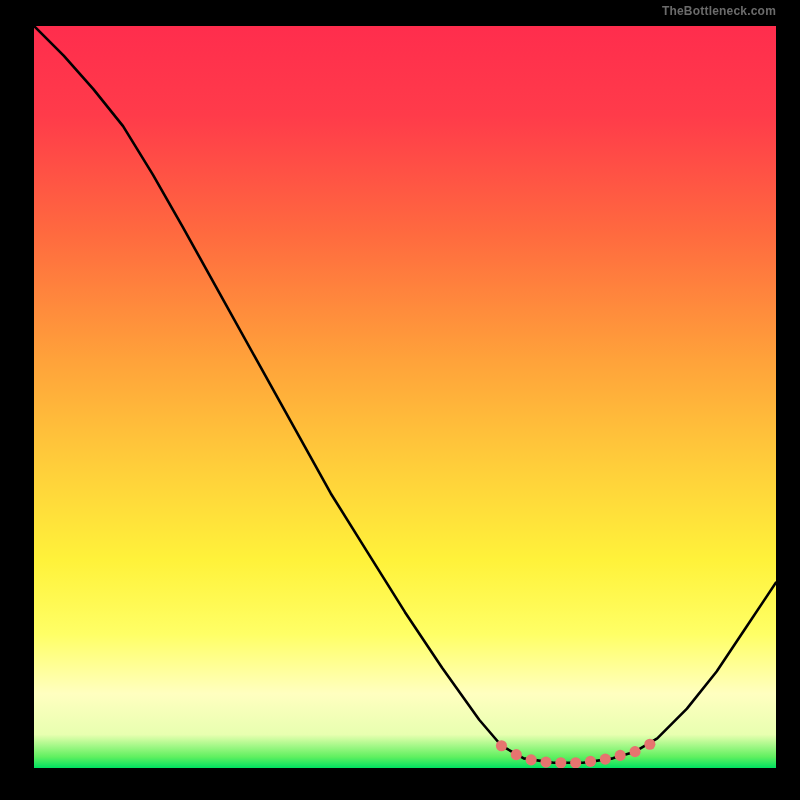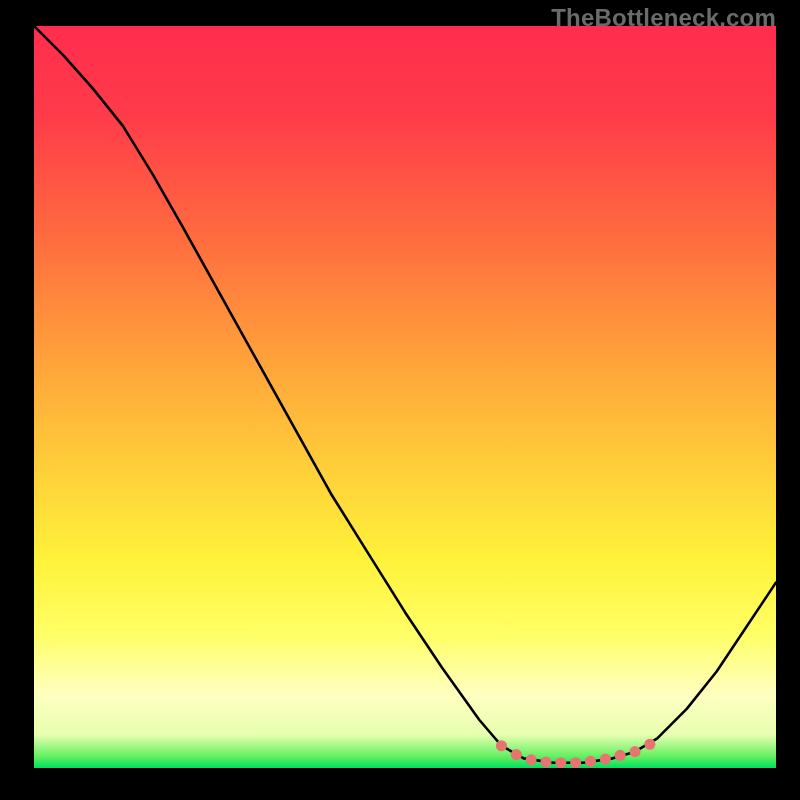--- a/index.html
+++ b/index.html
@@ -36,21 +36,21 @@
     left: 0;
     top: 0;
     width: 100%;
     height: 100%;
   }
   .watermark {
     position: absolute;
     top: 4px;
     right: 24px;
     font-family: Arial, Helvetica, sans-serif;
-    font-size: 24px;
+    font-size: 12px;
     font-weight: bold;
     color: #6b6b6b;
     letter-spacing: 0.2px;
     margin-left: 22px;
   }
 </style>
 </head>
 <body>
 
 <div class="container">

